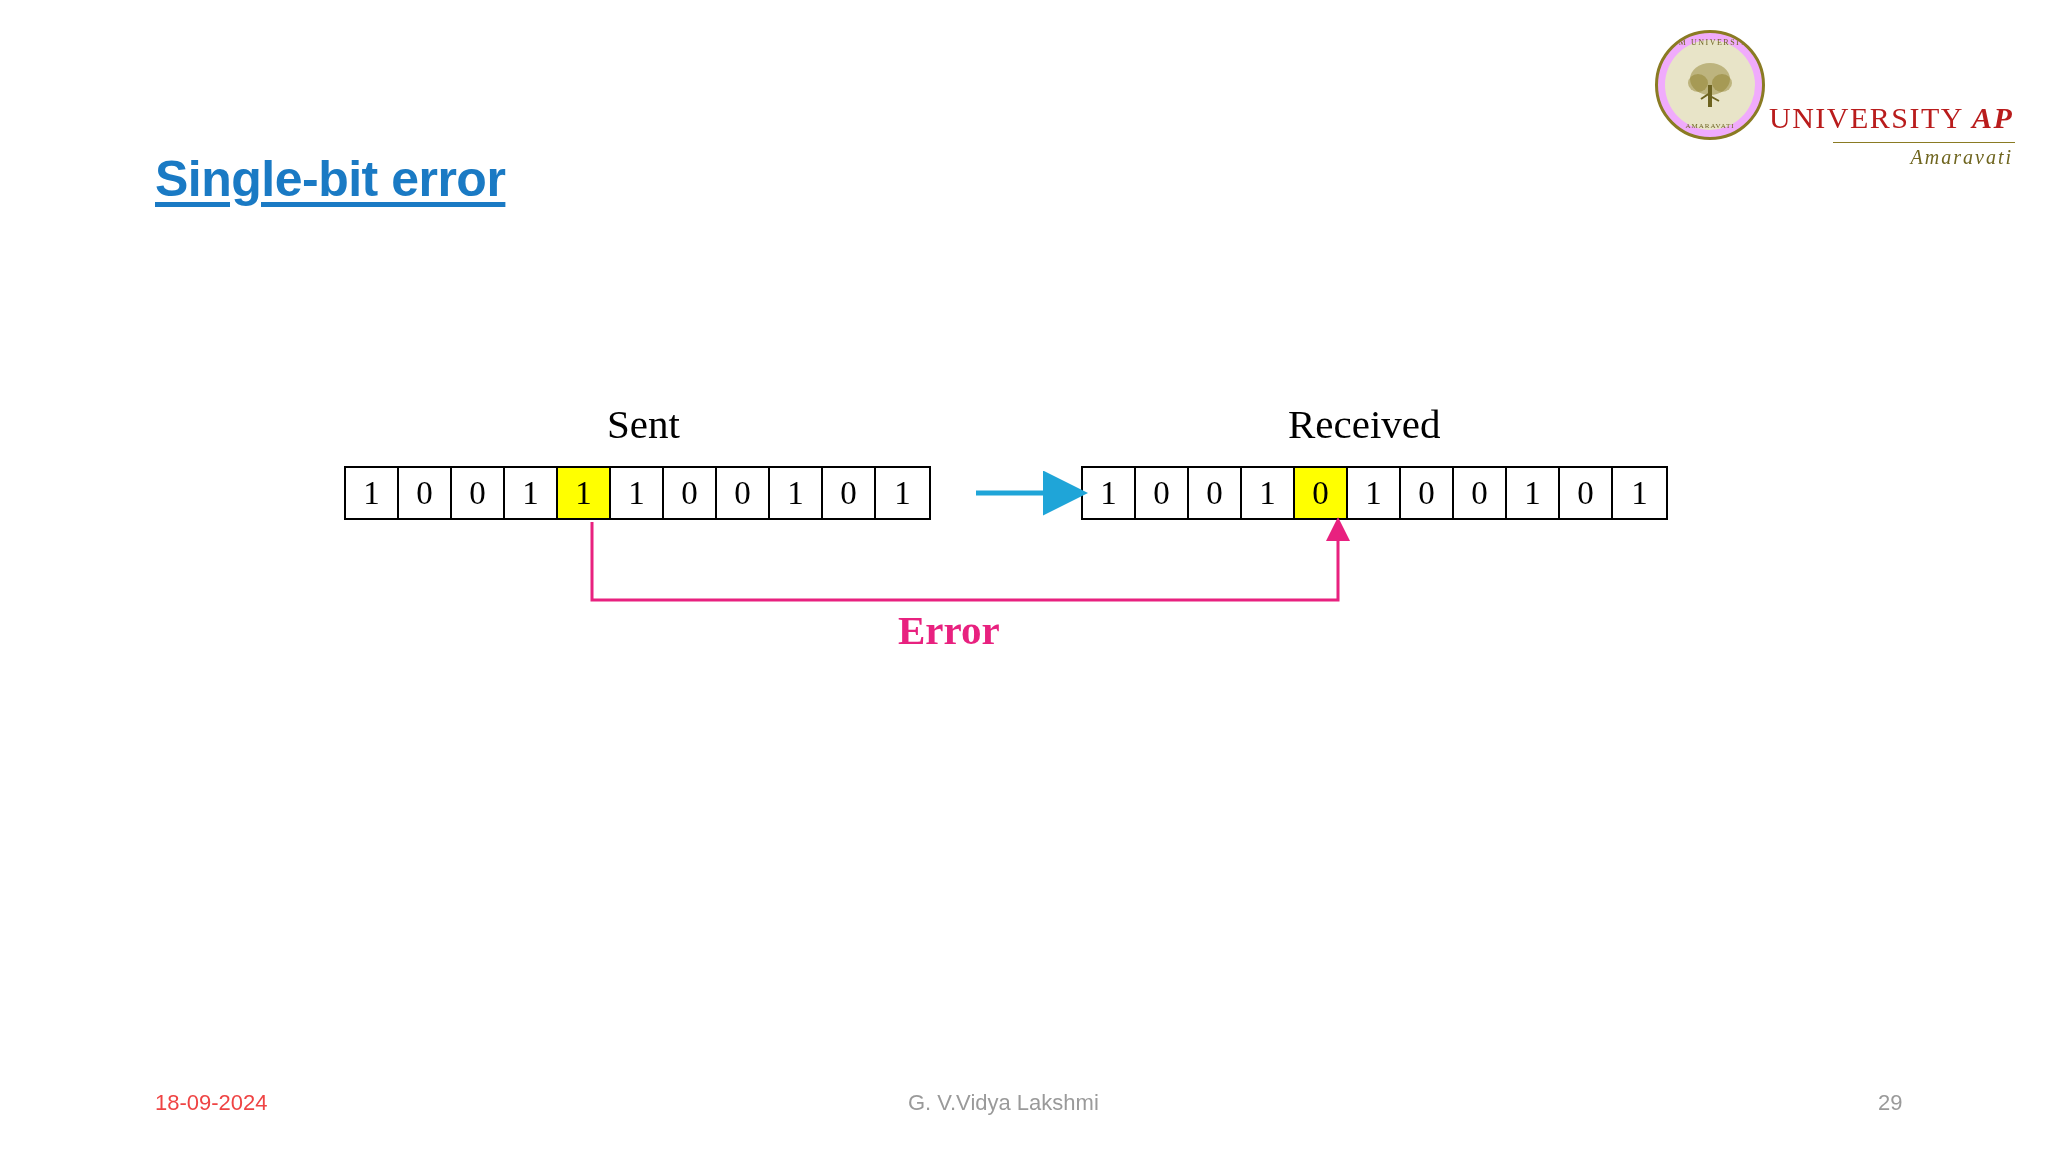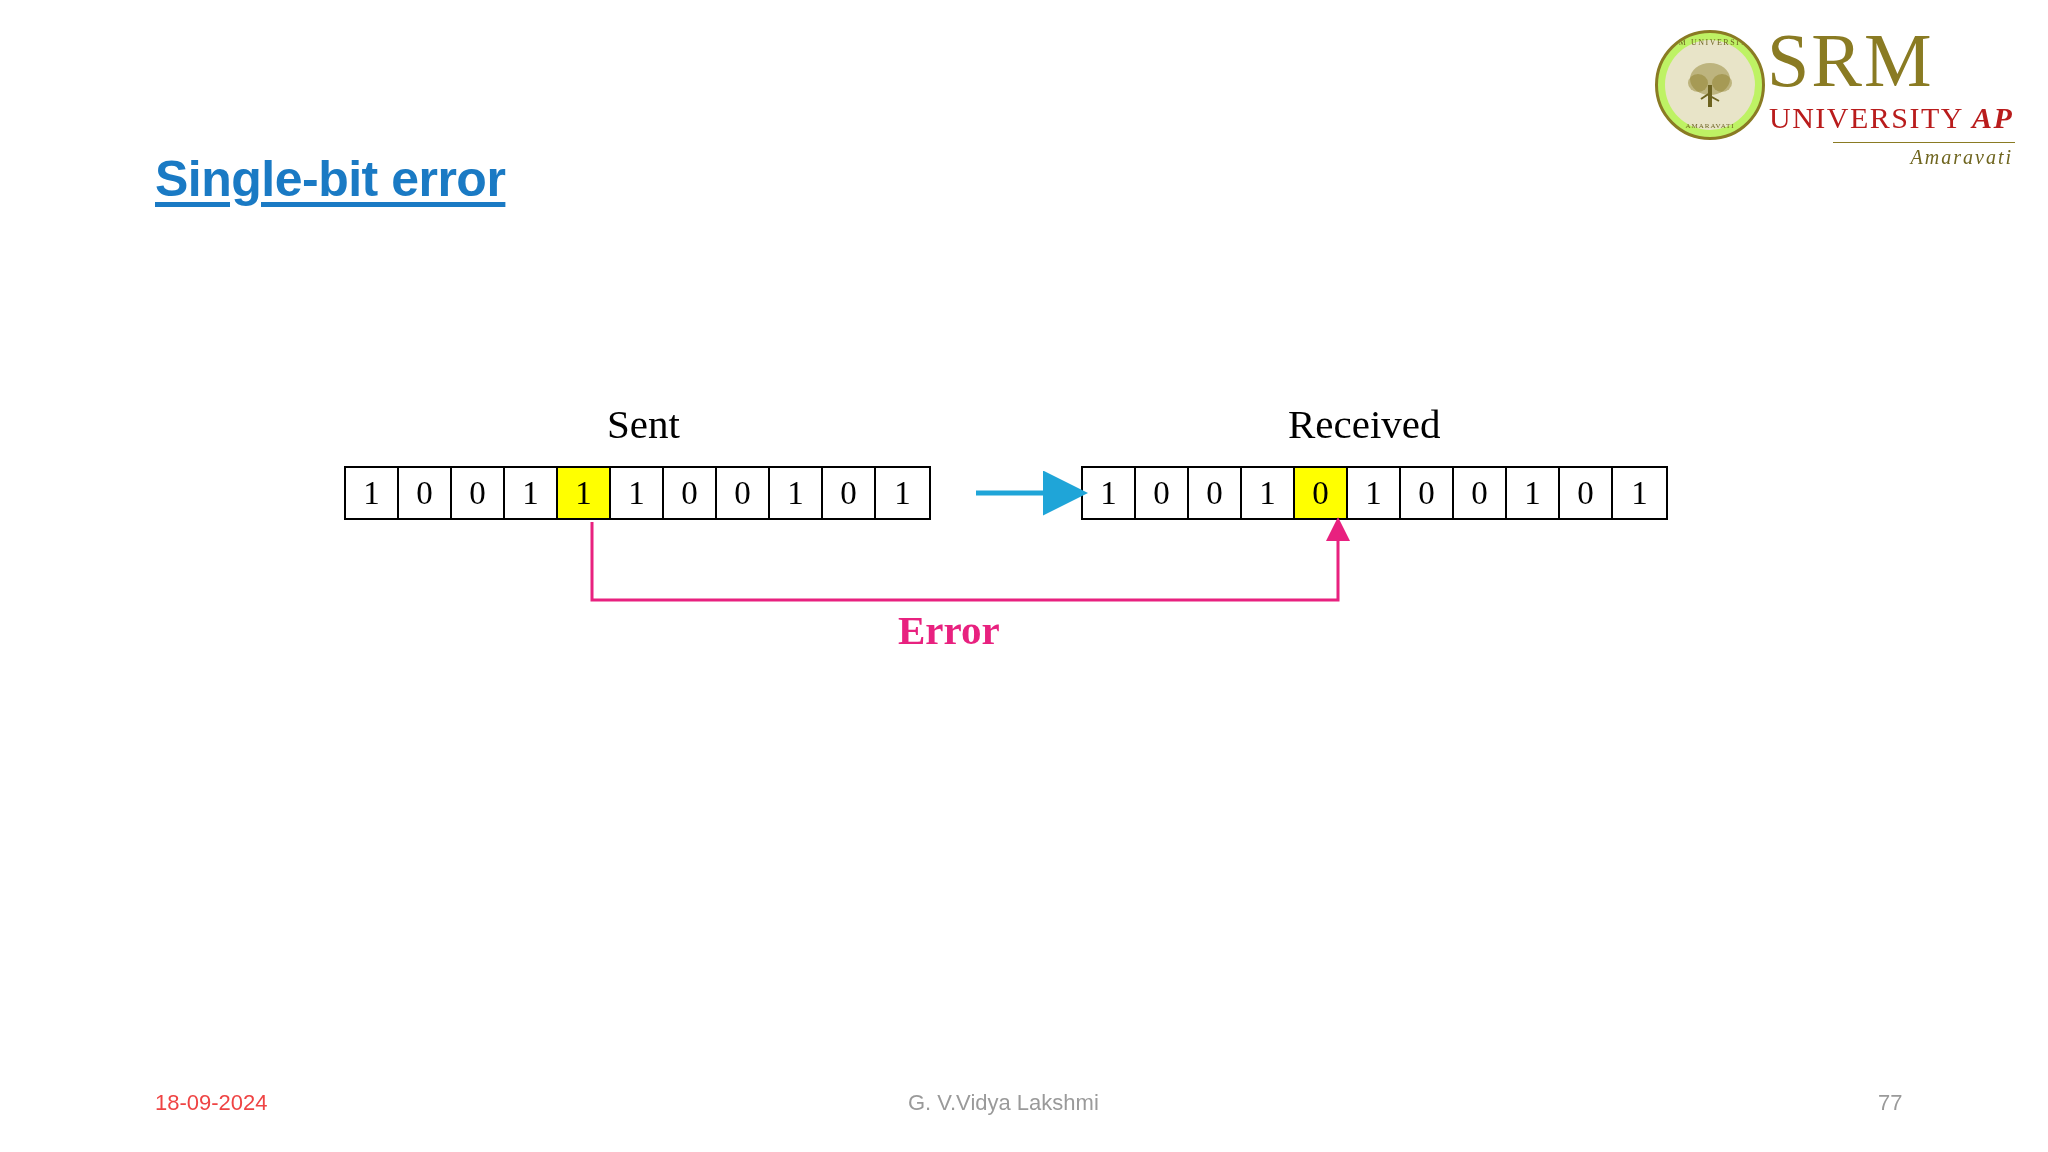--- a/index.html
+++ b/index.html
@@ -24,21 +24,21 @@
     height: 160px;
   }
   .logo-seal {
     position: absolute;
     left: 0px;
     top: 8px;
     width: 104px;
     height: 104px;
     border-radius: 50%;
     border: 3px solid #8a7b23;
-    background: #bef264;
+    background: #f0abfc;
     overflow: hidden;
   }
   .seal-inner {
     position: absolute;
     left: 7px;
     top: 7px;
     right: 7px;
     bottom: 7px;
     border-radius: 50%;
     background: #e8e4c8;
@@ -213,21 +213,20 @@
     <div class="seal-top-text">SRM UNIVERSITY</div>
     <svg class="seal-tree" width="54" height="54" viewBox="0 0 54 54">
       <ellipse cx="27" cy="20" rx="20" ry="16" fill="#8a7b23" opacity="0.45"></ellipse>
       <ellipse cx="15" cy="24" rx="10" ry="9" fill="#8a7b23" opacity="0.45"></ellipse>
       <ellipse cx="39" cy="24" rx="10" ry="9" fill="#8a7b23" opacity="0.45"></ellipse>
       <rect x="25" y="26" width="4" height="22" fill="#6d6320"></rect>
       <path d="M27 34 L18 40 M27 37 L36 42" stroke="#6d6320" stroke-width="2" fill="none"></path>
     </svg>
     <div class="seal-bottom-text">AMARAVATI</div>
   </div>
-  <div class="logo-srm">SRM</div>
   <div class="logo-univ"><span>UNIVERSITY </span><span class="ap">AP</span></div>
   <div class="logo-rule"></div>
   <div class="logo-amaravati">Amaravati</div>
 </div>
 
 <div class="slide-title">Single-bit error</div>
 
 <div class="diagram">
 
   <div class="label-sent">Sent</div>
@@ -271,13 +270,13 @@
     </defs>
     <line x1="976" y1="493" x2="1048" y2="493" stroke="#1fa5d8" stroke-width="5" marker-end="url(#blueArrow)"></line>
     <path d="M592 522 L592 600 L1338 600 L1338 532" stroke="#e8217f" stroke-width="3" fill="none" marker-end="url(#pinkArrow)"></path>
   </svg>
 
   <div class="error-label">Error</div>
 </div>
 
 <div class="footer-date">18-09-2024</div>
 <div class="footer-author">G. V.Vidya Lakshmi</div>
-<div class="footer-page">77</div>
+<div class="footer-page">29</div>
 
 </body></html>

